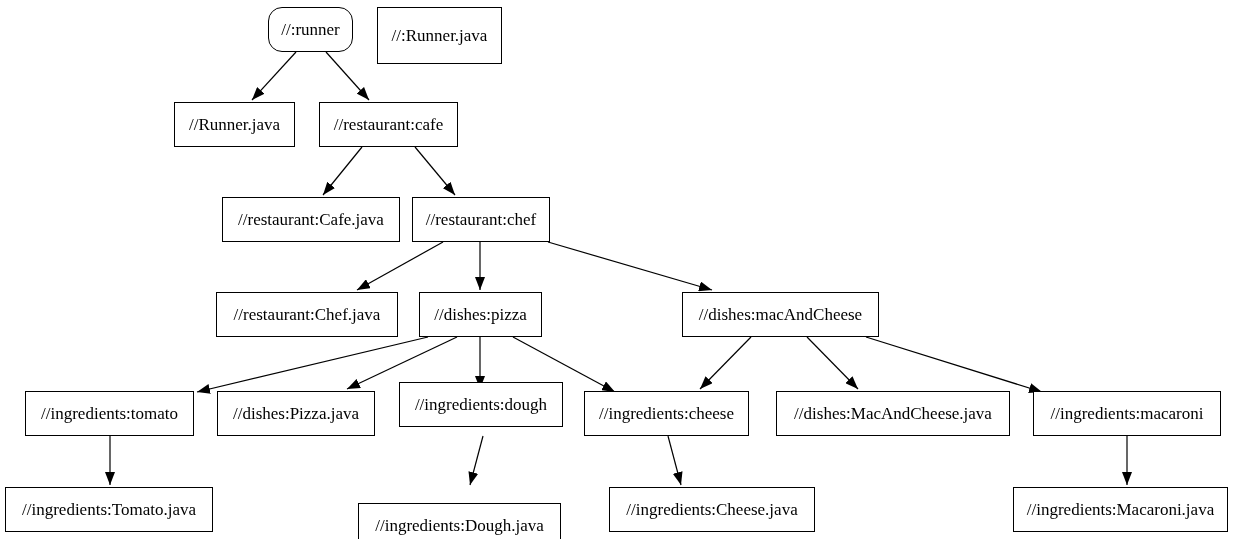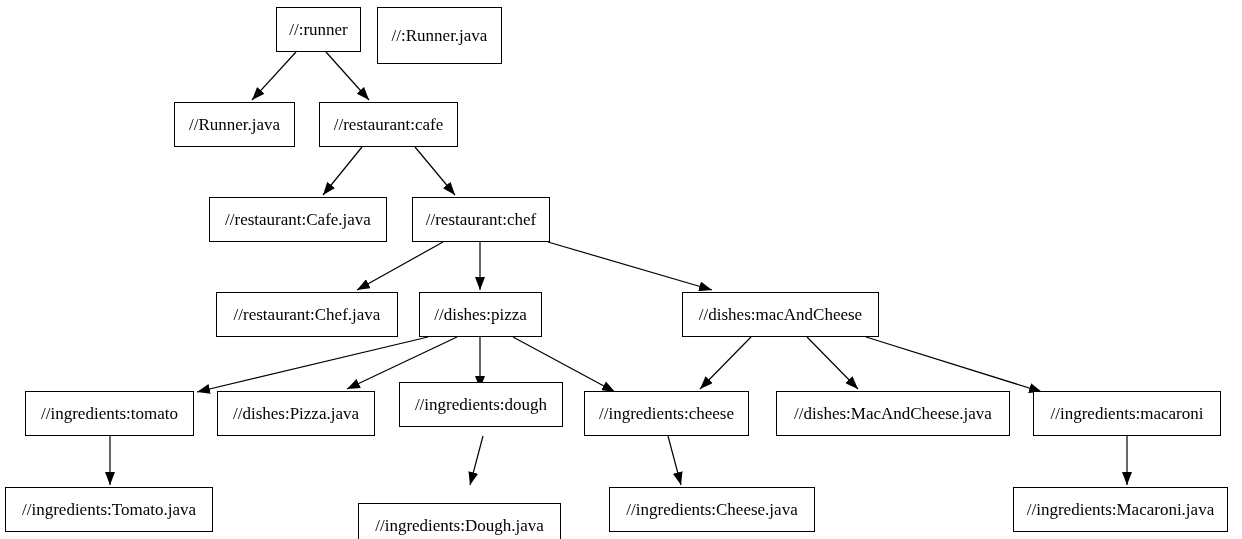--- a/index.html
+++ b/index.html
@@ -60,25 +60,25 @@
       <line x1="513" y1="337" x2="615" y2="392" stroke="#000000" stroke-width="1.2" marker-end="url(#arrow)"></line>
       <line x1="751" y1="337" x2="700" y2="389" stroke="#000000" stroke-width="1.2" marker-end="url(#arrow)"></line>
       <line x1="807" y1="337" x2="858" y2="389" stroke="#000000" stroke-width="1.2" marker-end="url(#arrow)"></line>
       <line x1="866" y1="337" x2="1042" y2="392" stroke="#000000" stroke-width="1.2" marker-end="url(#arrow)"></line>
       <line x1="110" y1="436" x2="110" y2="485" stroke="#000000" stroke-width="1.2" marker-end="url(#arrow)"></line>
       <line x1="483" y1="436" x2="470" y2="485" stroke="#000000" stroke-width="1.2" marker-end="url(#arrow)"></line>
       <line x1="668" y1="436" x2="681" y2="485" stroke="#000000" stroke-width="1.2" marker-end="url(#arrow)"></line>
       <line x1="1127" y1="436" x2="1127" y2="485" stroke="#000000" stroke-width="1.2" marker-end="url(#arrow)"></line>
     </svg>
 
-<div class="node" style="left: 276px; top: 7px; width: 85px; height: 45px; background: rgb(255, 255, 255); border-color: rgb(0, 0, 0); color: rgb(0, 0, 0);">//:runner</div>
+<div class="node" style="left: 268px; top: 7px; width: 85px; height: 45px; background: rgb(255, 255, 255); border-color: rgb(0, 0, 0); color: rgb(0, 0, 0); border-radius: 14px;">//:runner</div>
     <div class="node" style="left: 377px; top: 7px; width: 125px; height: 57px; background: rgb(255, 255, 255); border-color: rgb(0, 0, 0); color: rgb(0, 0, 0);">//:Runner.java</div>
     <div class="node" style="left: 174px; top: 102px; width: 121px; height: 45px; background: rgb(255, 255, 255); border-color: rgb(0, 0, 0); color: rgb(0, 0, 0);">//Runner.java</div>
     <div class="node" style="left: 319px; top: 102px; width: 139px; height: 45px; background: rgb(255, 255, 255); border-color: rgb(0, 0, 0); color: rgb(0, 0, 0);">//restaurant:cafe</div>
-    <div class="node" style="left: 209px; top: 197px; width: 178px; height: 45px; background: rgb(255, 255, 255); border-color: rgb(0, 0, 0); color: rgb(0, 0, 0);">//restaurant:Cafe.java</div>
+    <div class="node" style="left: 222px; top: 197px; width: 178px; height: 45px; background: rgb(255, 255, 255); border-color: rgb(0, 0, 0); color: rgb(0, 0, 0);">//restaurant:Cafe.java</div>
     <div class="node" style="left: 412px; top: 197px; width: 138px; height: 45px; background: rgb(255, 255, 255); border-color: rgb(0, 0, 0); color: rgb(0, 0, 0);">//restaurant:chef</div>
     <div class="node" style="left: 216px; top: 292px; width: 182px; height: 45px; background: rgb(255, 255, 255); border-color: rgb(0, 0, 0); color: rgb(0, 0, 0);">//restaurant:Chef.java</div>
     <div class="node" style="left: 419px; top: 292px; width: 123px; height: 45px; background: rgb(255, 255, 255); border-color: rgb(0, 0, 0); color: rgb(0, 0, 0);">//dishes:pizza</div>
     <div class="node" style="left: 682px; top: 292px; width: 197px; height: 45px; background: rgb(255, 255, 255); border-color: rgb(0, 0, 0); color: rgb(0, 0, 0);">//dishes:macAndCheese</div>
     <div class="node" style="left: 25px; top: 391px; width: 169px; height: 45px; background: rgb(255, 255, 255); border-color: rgb(0, 0, 0); color: rgb(0, 0, 0); text-align: right;">//ingredients:tomato</div>
     <div class="node" style="left: 217px; top: 391px; width: 158px; height: 45px; background: rgb(255, 255, 255); border-color: rgb(0, 0, 0); color: rgb(0, 0, 0);">//dishes:Pizza.java</div>
     <div class="node" style="left: 399px; top: 382px; width: 164px; height: 45px; background: rgb(255, 255, 255); border-color: rgb(0, 0, 0); color: rgb(0, 0, 0);">//ingredients:dough</div>
     <div class="node" style="left: 584px; top: 391px; width: 165px; height: 45px; background: rgb(255, 255, 255); border-color: rgb(0, 0, 0); color: rgb(0, 0, 0);">//ingredients:cheese</div>
     <div class="node" style="left: 776px; top: 391px; width: 234px; height: 45px; background: rgb(255, 255, 255); border-color: rgb(0, 0, 0); color: rgb(0, 0, 0);">//dishes:MacAndCheese.java</div>
     <div class="node" style="left: 1033px; top: 391px; width: 188px; height: 45px; background: rgb(255, 255, 255); border-color: rgb(0, 0, 0); color: rgb(0, 0, 0);">//ingredients:macaroni</div>

